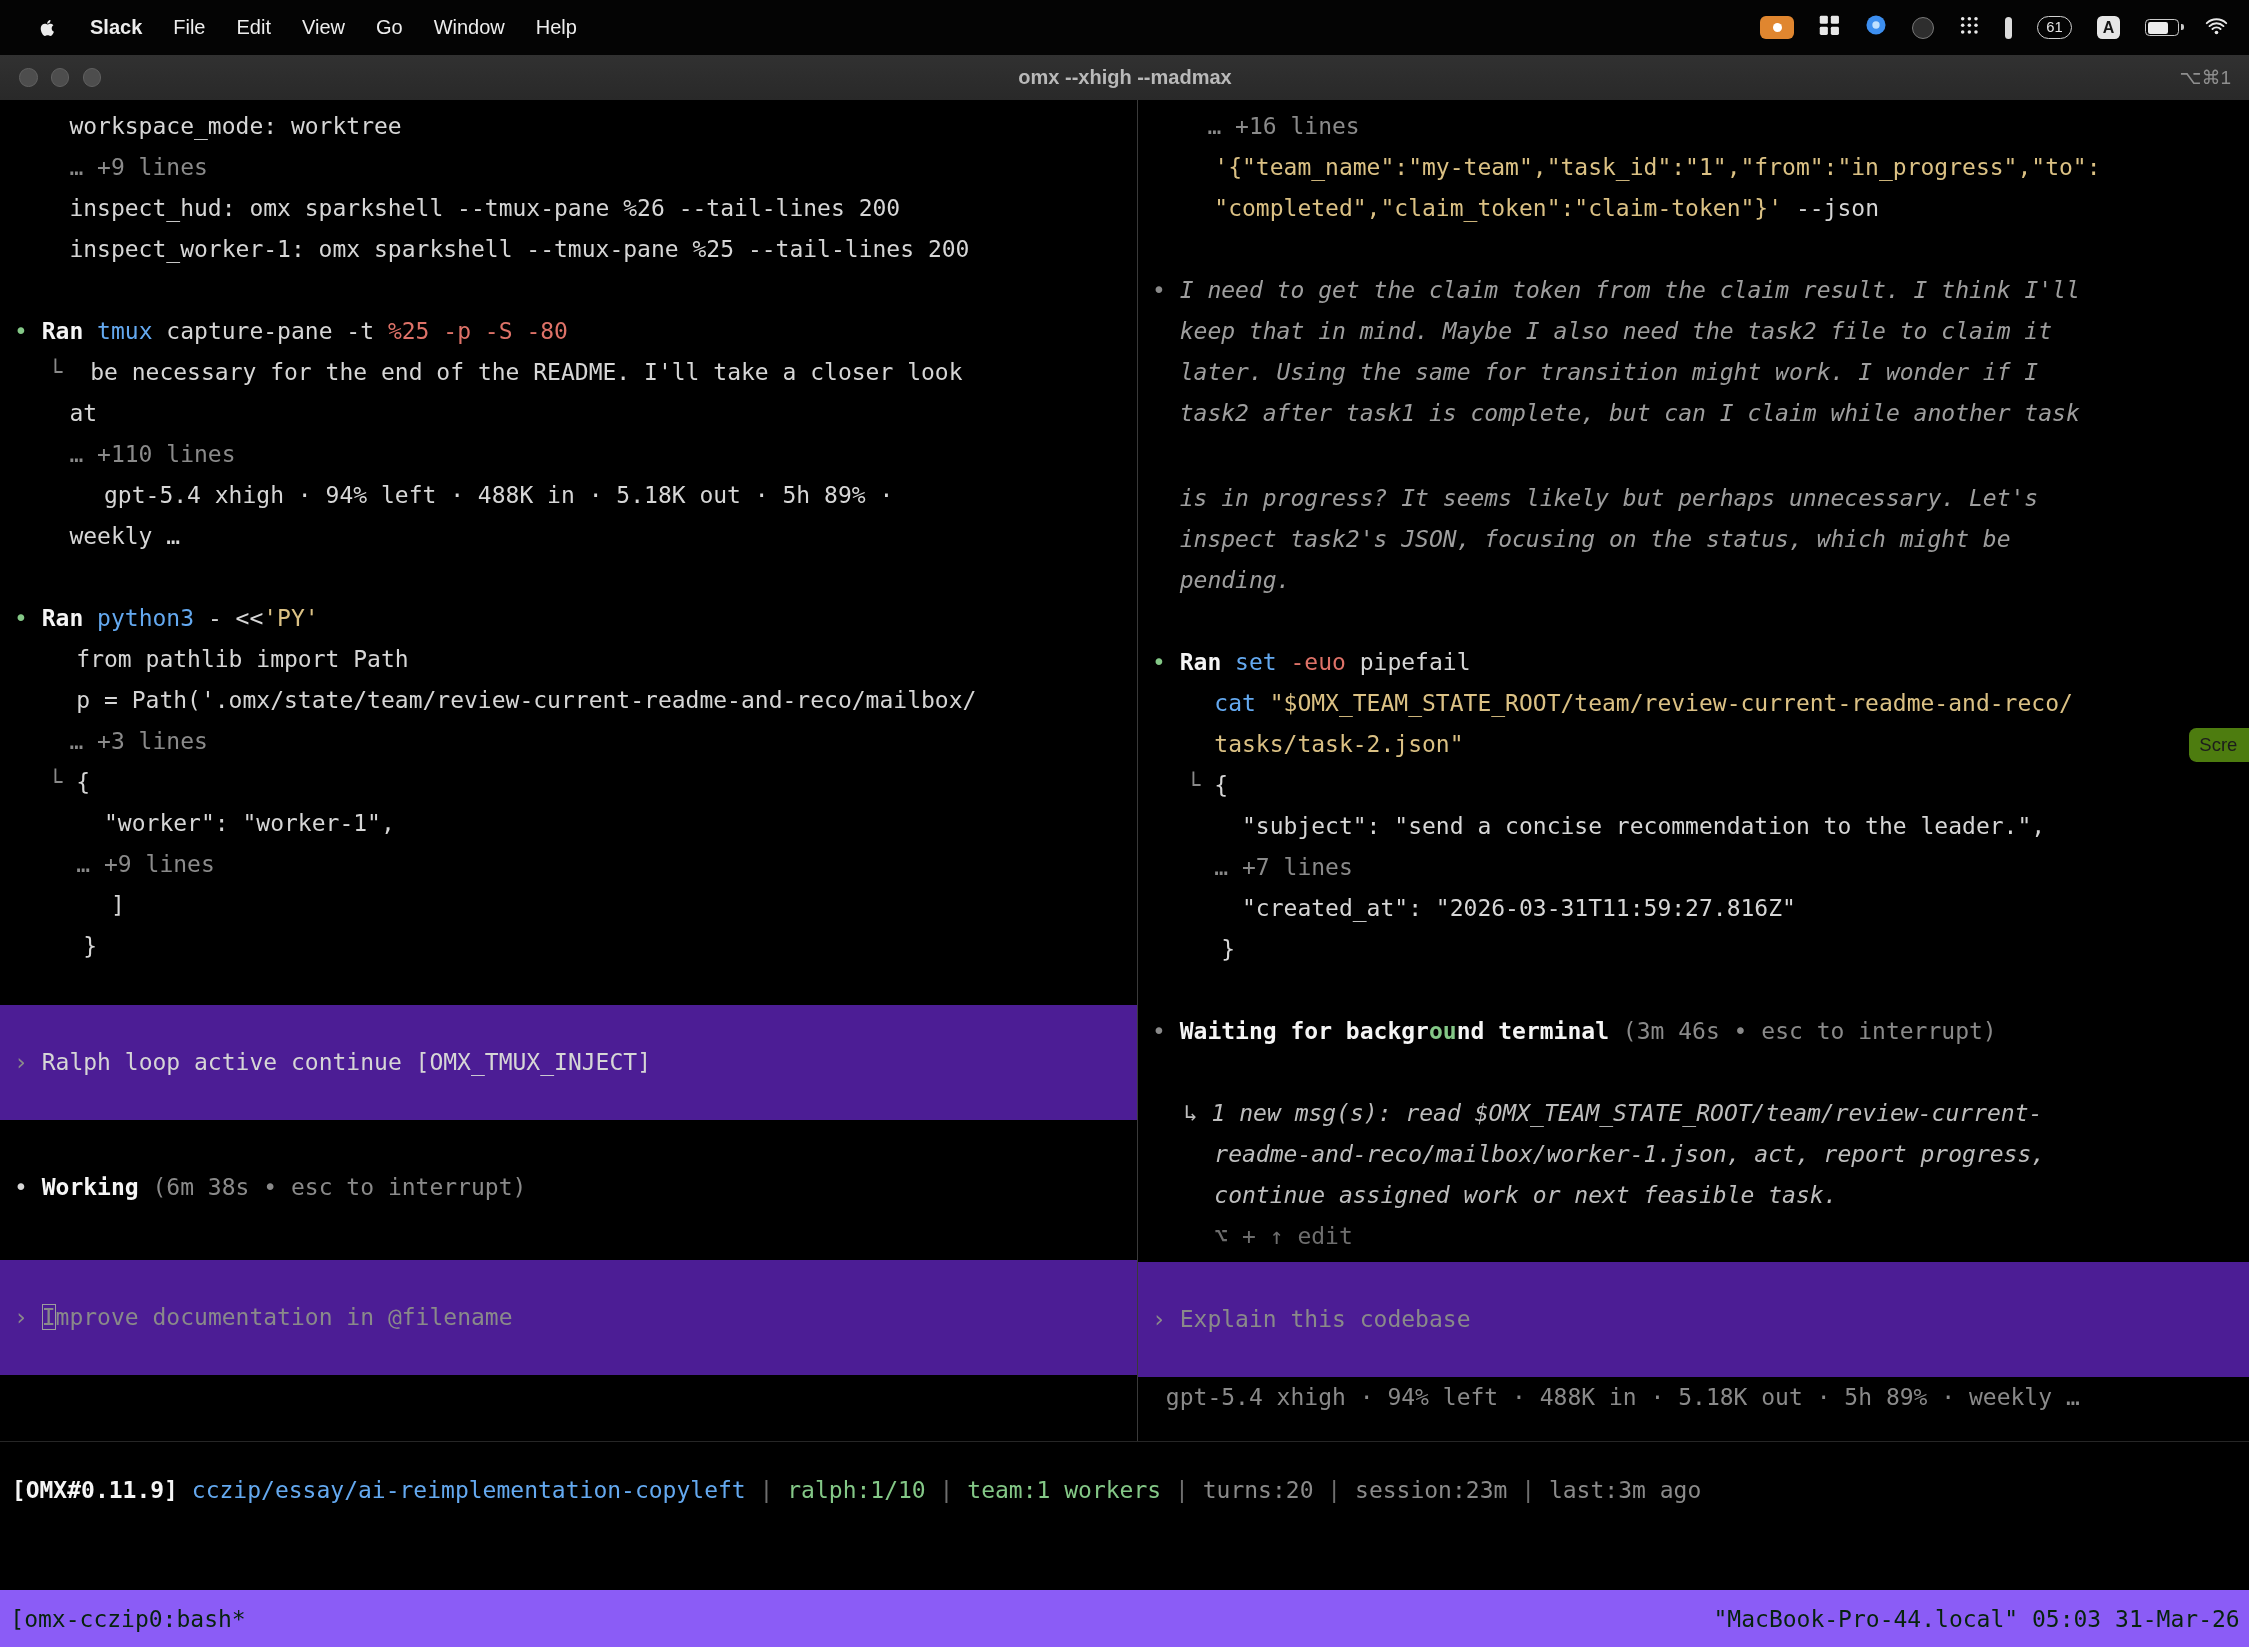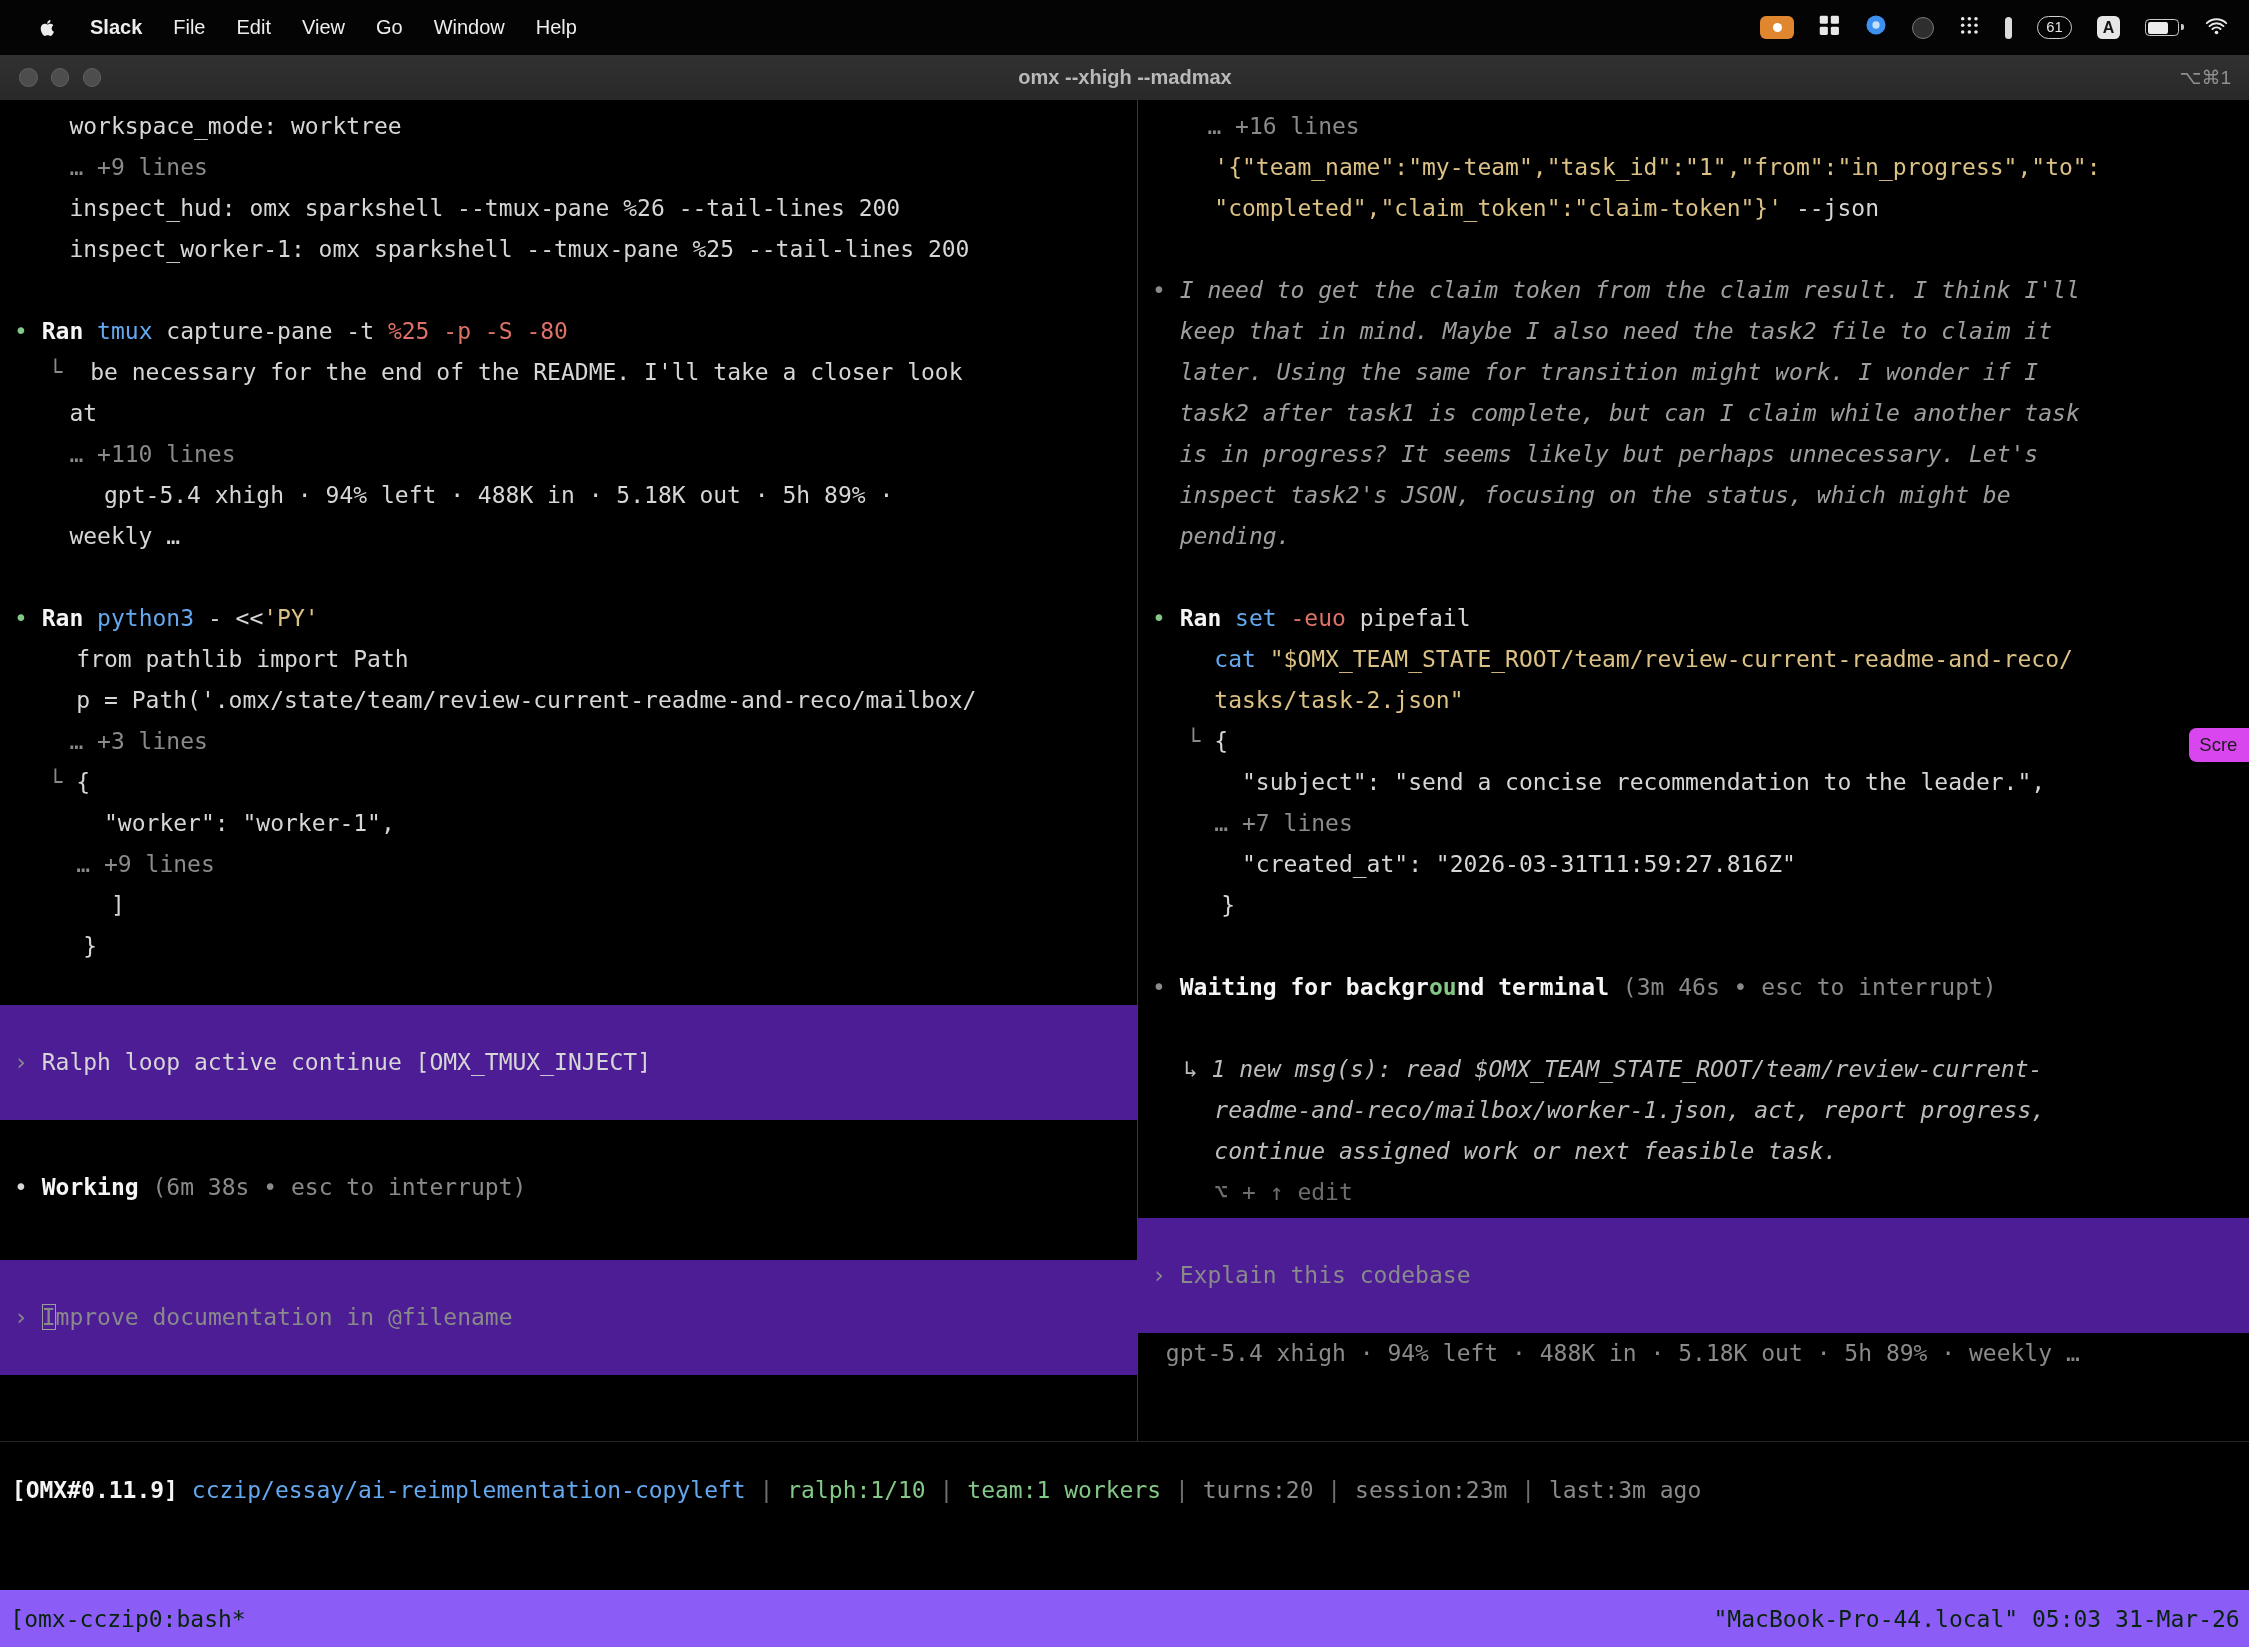--- a/index.html
+++ b/index.html
@@ -48,21 +48,21 @@
   .grn{color:#84c887}
   .it{color:#9e9e9e;font-style:italic}
   .itl{color:#bdbdbd;font-style:italic}
   .cur{outline:1.5px solid #9d9d9d;outline-offset:-1.5px}
 
   .omx{margin-top:28px;padding-left:11.8px;height:41px;line-height:41px;white-space:pre}
 
   .tmuxbar{position:absolute;left:0;right:0;bottom:0;height:58px;background:#3ea44b;color:#06230c;font-size:23px;display:flex;align-items:center;padding:0 10.3px;white-space:pre}
   .tmuxbar .spacer{flex:1}
 
-  .chip{position:absolute;top:728px;right:0;width:61px;height:34px;background:#d946ef;color:#1c1c1c;border-radius:7.4px 0 0 7.4px;font-size:18.5px;line-height:34px;padding-left:10.3px;font-family:"Liberation Sans",sans-serif;z-index:5}
+  .chip{position:absolute;top:728px;right:0;width:61px;height:34px;background:#4d7c0f;color:#1c1c1c;border-radius:7.4px 0 0 7.4px;font-size:18.5px;line-height:34px;padding-left:10.3px;font-family:"Liberation Sans",sans-serif;z-index:5}
 </style>
 </head>
 <body>
 
 <div class="screen">
 
   <div class="menubar">
     <span class="apple">
       <svg width="20" height="23.6" viewBox="0 0 24 24">
           <path fill="#ececec" d="M16.4 12.7c0-2.4 2-3.6 2.1-3.7-1.1-1.7-2.9-1.9-3.5-1.9-1.5-.2-2.9.9-3.7.9-.8 0-1.9-.9-3.2-.8-1.6 0-3.1 1-4 2.4-1.7 3-.4 7.4 1.2 9.8.8 1.2 1.8 2.5 3.1 2.4 1.2 0 1.7-.8 3.2-.8 1.5 0 1.9.8 3.2.8 1.3 0 2.2-1.2 3-2.4.9-1.4 1.3-2.7 1.3-2.8-.1 0-2.7-1-2.7-3.9zM14 5.6c.7-.8 1.1-2 1-3.1-1 0-2.2.7-2.9 1.5-.6.7-1.2 1.9-1 3 1.1.1 2.2-.6 2.9-1.4z"></path>
@@ -167,21 +167,21 @@
       <div class="pane right" id="pane-right">
           <div class="block">
             <div class="tline" style="padding-left: calc(4ch + 14px);"><span class="dim">… +16 lines</span></div>
             <div class="tline" style="padding-left: calc(4.5ch + 14px);"><span class="yel">'{"team_name":"my-team","task_id":"1","from":"in_progress","to":</span></div>
             <div class="tline" style="padding-left: calc(4.5ch + 14px);"><span class="yel">"completed","claim_token":"claim-token"}' </span><span class="d">--json</span></div>
             <div class="tline" style="padding-left: calc(0ch + 14px);">&nbsp;</div>
             <div class="tline" style="padding-left: calc(0ch + 14px);"><span class="dim">• </span><span class="it">I need to get the claim token from the claim result. I think I'll</span></div>
             <div class="tline" style="padding-left: calc(2ch + 14px);"><span class="it">keep that in mind. Maybe I also need the task2 file to claim it</span></div>
             <div class="tline" style="padding-left: calc(2ch + 14px);"><span class="it">later. Using the same for transition might work. I wonder if I</span></div>
             <div class="tline" style="padding-left: calc(2ch + 14px);"><span class="it">task2 after task1 is complete, but can I claim while another task</span></div>
-            <div class="tline" style="padding-left: calc(2ch + 14px);"><span class="it">is in progress? It seems likely but perhaps unnecessary. Let's</span></div>
+            <div class="tline" style="padding-left: calc(2ch + 14px); margin-top: 44px;"><span class="it">is in progress? It seems likely but perhaps unnecessary. Let's</span></div>
             <div class="tline" style="padding-left: calc(2ch + 14px);"><span class="it">inspect task2's JSON, focusing on the status, which might be</span></div>
             <div class="tline" style="padding-left: calc(2ch + 14px);"><span class="it">pending.</span></div>
             <div class="tline" style="padding-left: calc(0ch + 14px);">&nbsp;</div>
             <div class="tline" style="padding-left: calc(0ch + 14px);"><span class="grn">• </span><span class="b">Ran </span><span class="blu">set </span><span class="red">-euo </span><span class="d">pipefail</span></div>
             <div class="tline" style="padding-left: calc(4.5ch + 14px);"><span class="blu">cat </span><span class="yel">"$OMX_TEAM_STATE_ROOT/team/review-current-readme-and-reco/</span></div>
             <div class="tline" style="padding-left: calc(4.5ch + 14px);"><span class="yel">tasks/task-2.json"</span></div>
             <div class="tline" style="padding-left: calc(2.5ch + 14px);"><span class="dim">└ </span><span class="d">{</span></div>
             <div class="tline" style="padding-left: calc(6.5ch + 14px);"><span class="d">"subject": "send a concise recommendation to the leader.",</span></div>
             <div class="tline" style="padding-left: calc(4.5ch + 14px);"><span class="dim">… +7 lines</span></div>
             <div class="tline" style="padding-left: calc(6.5ch + 14px);"><span class="d">"created_at": "2026-03-31T11:59:27.816Z"</span></div>

